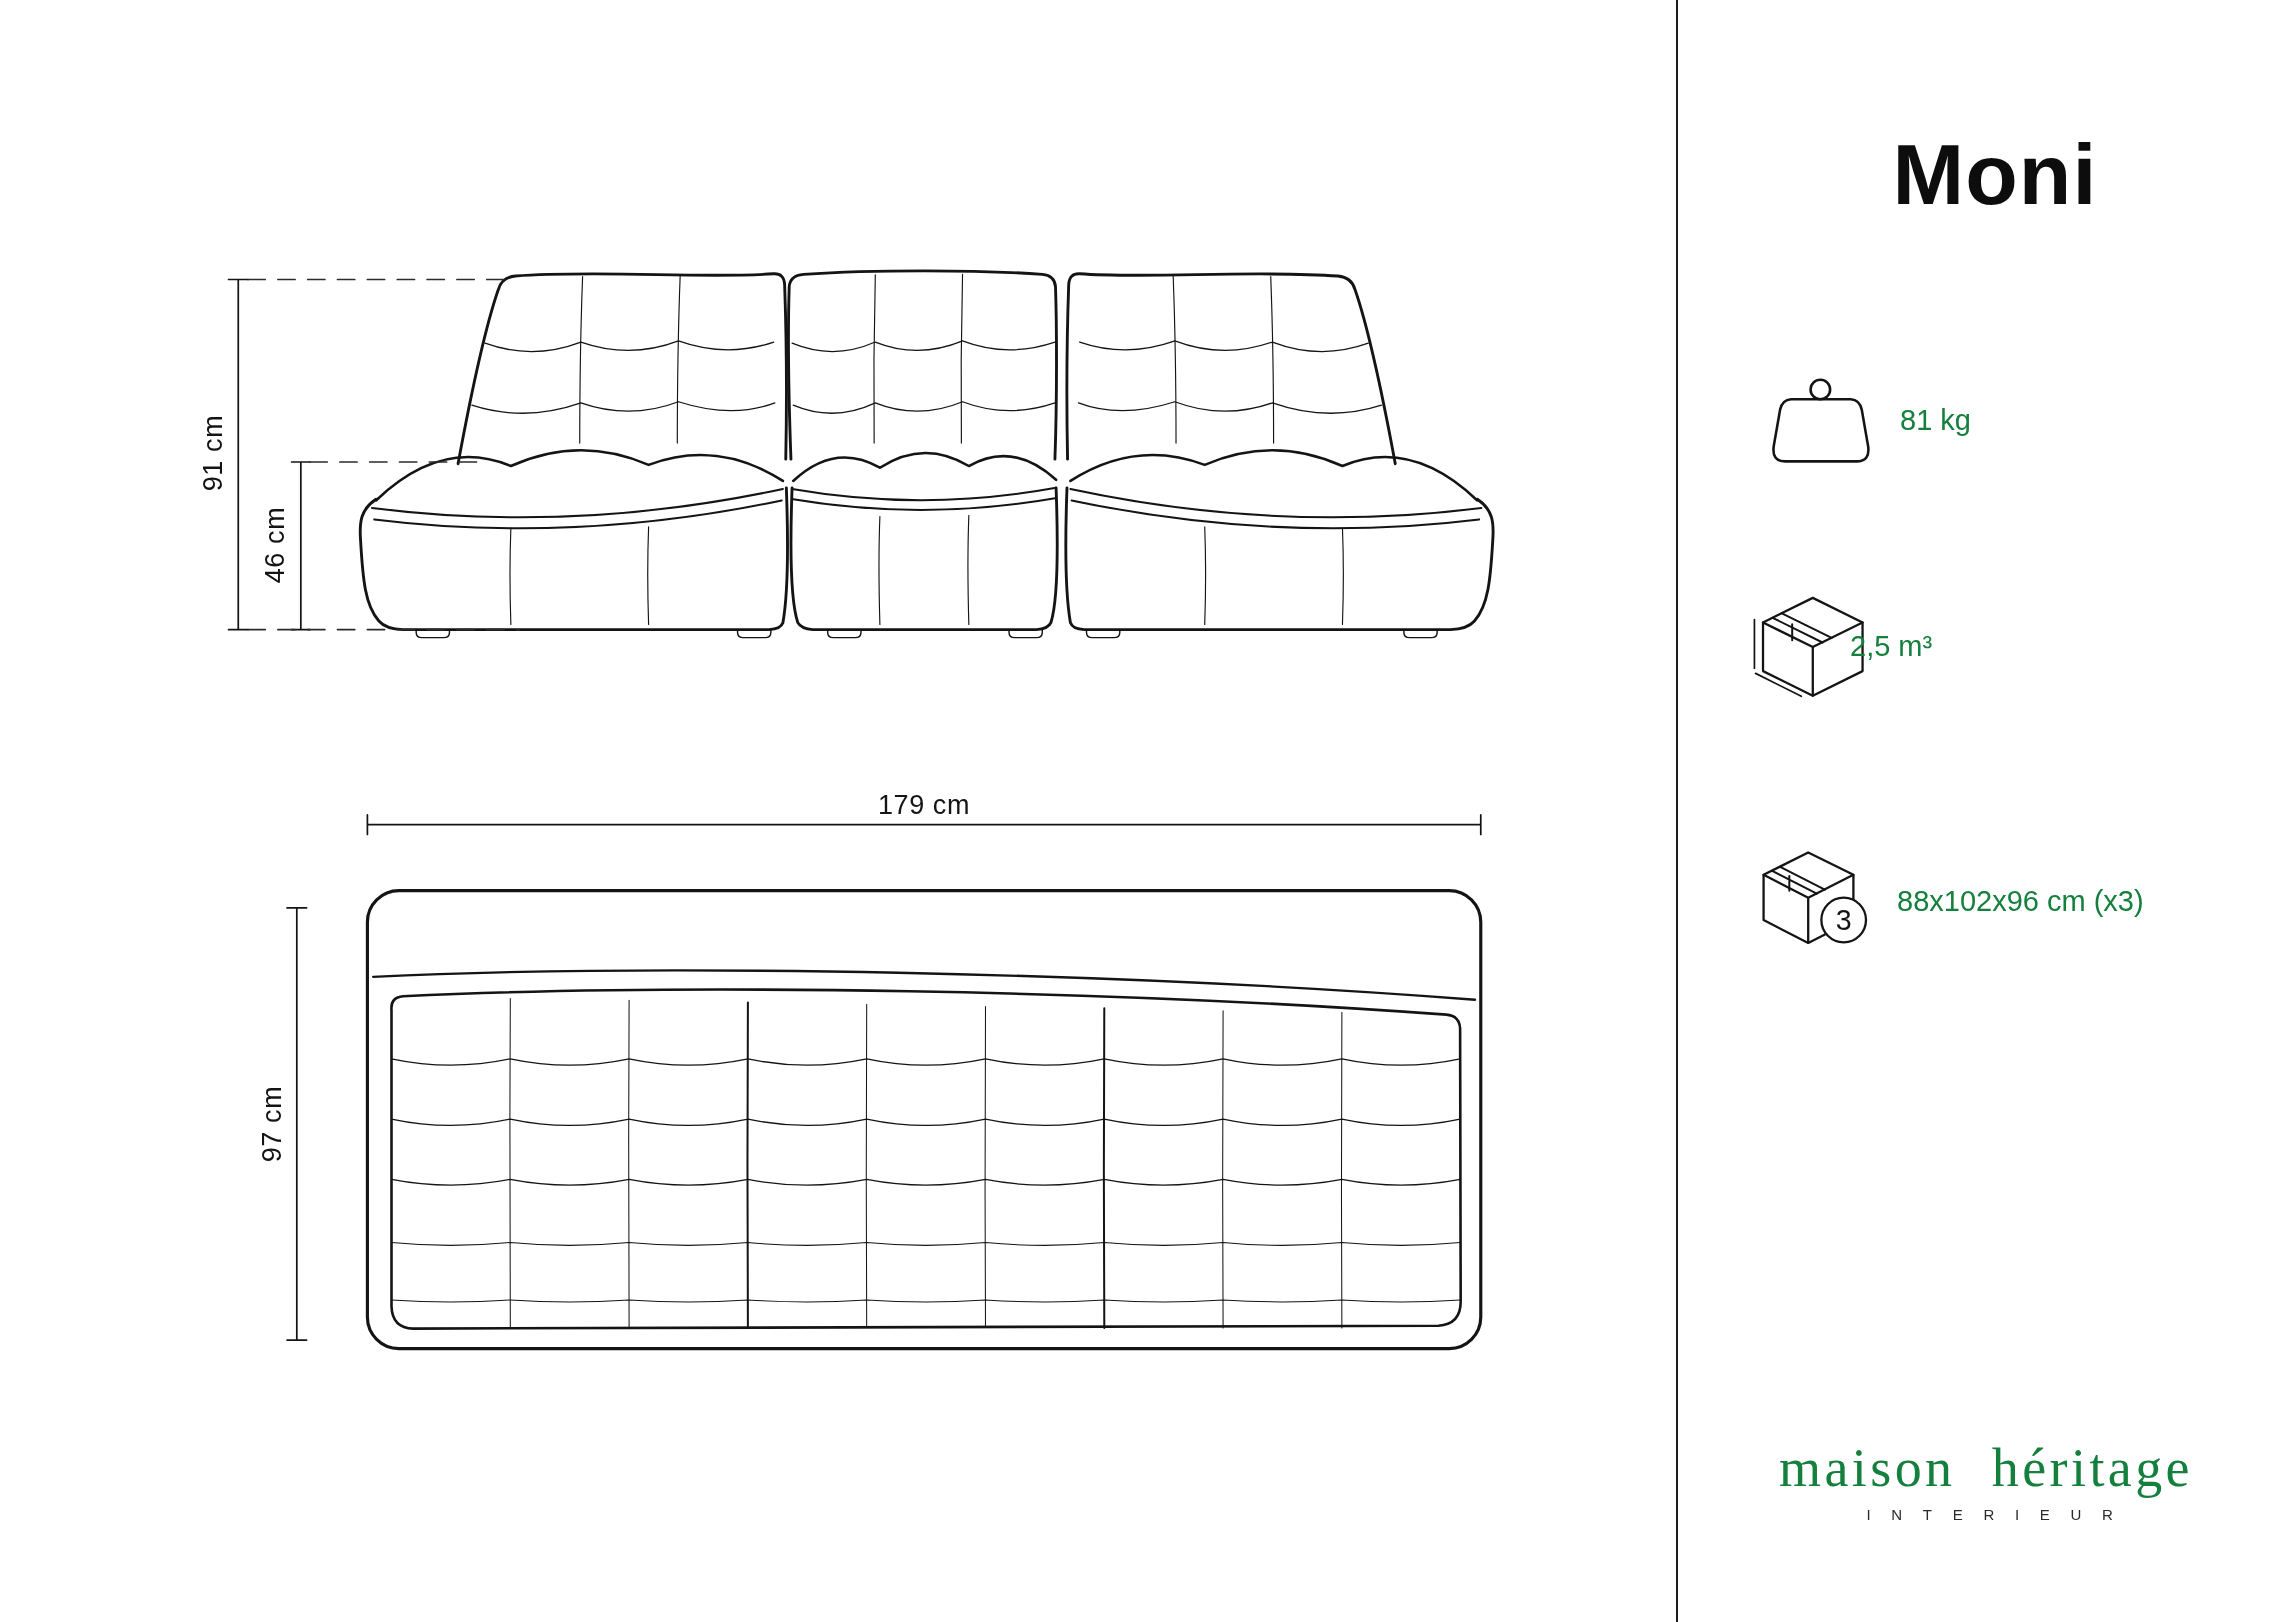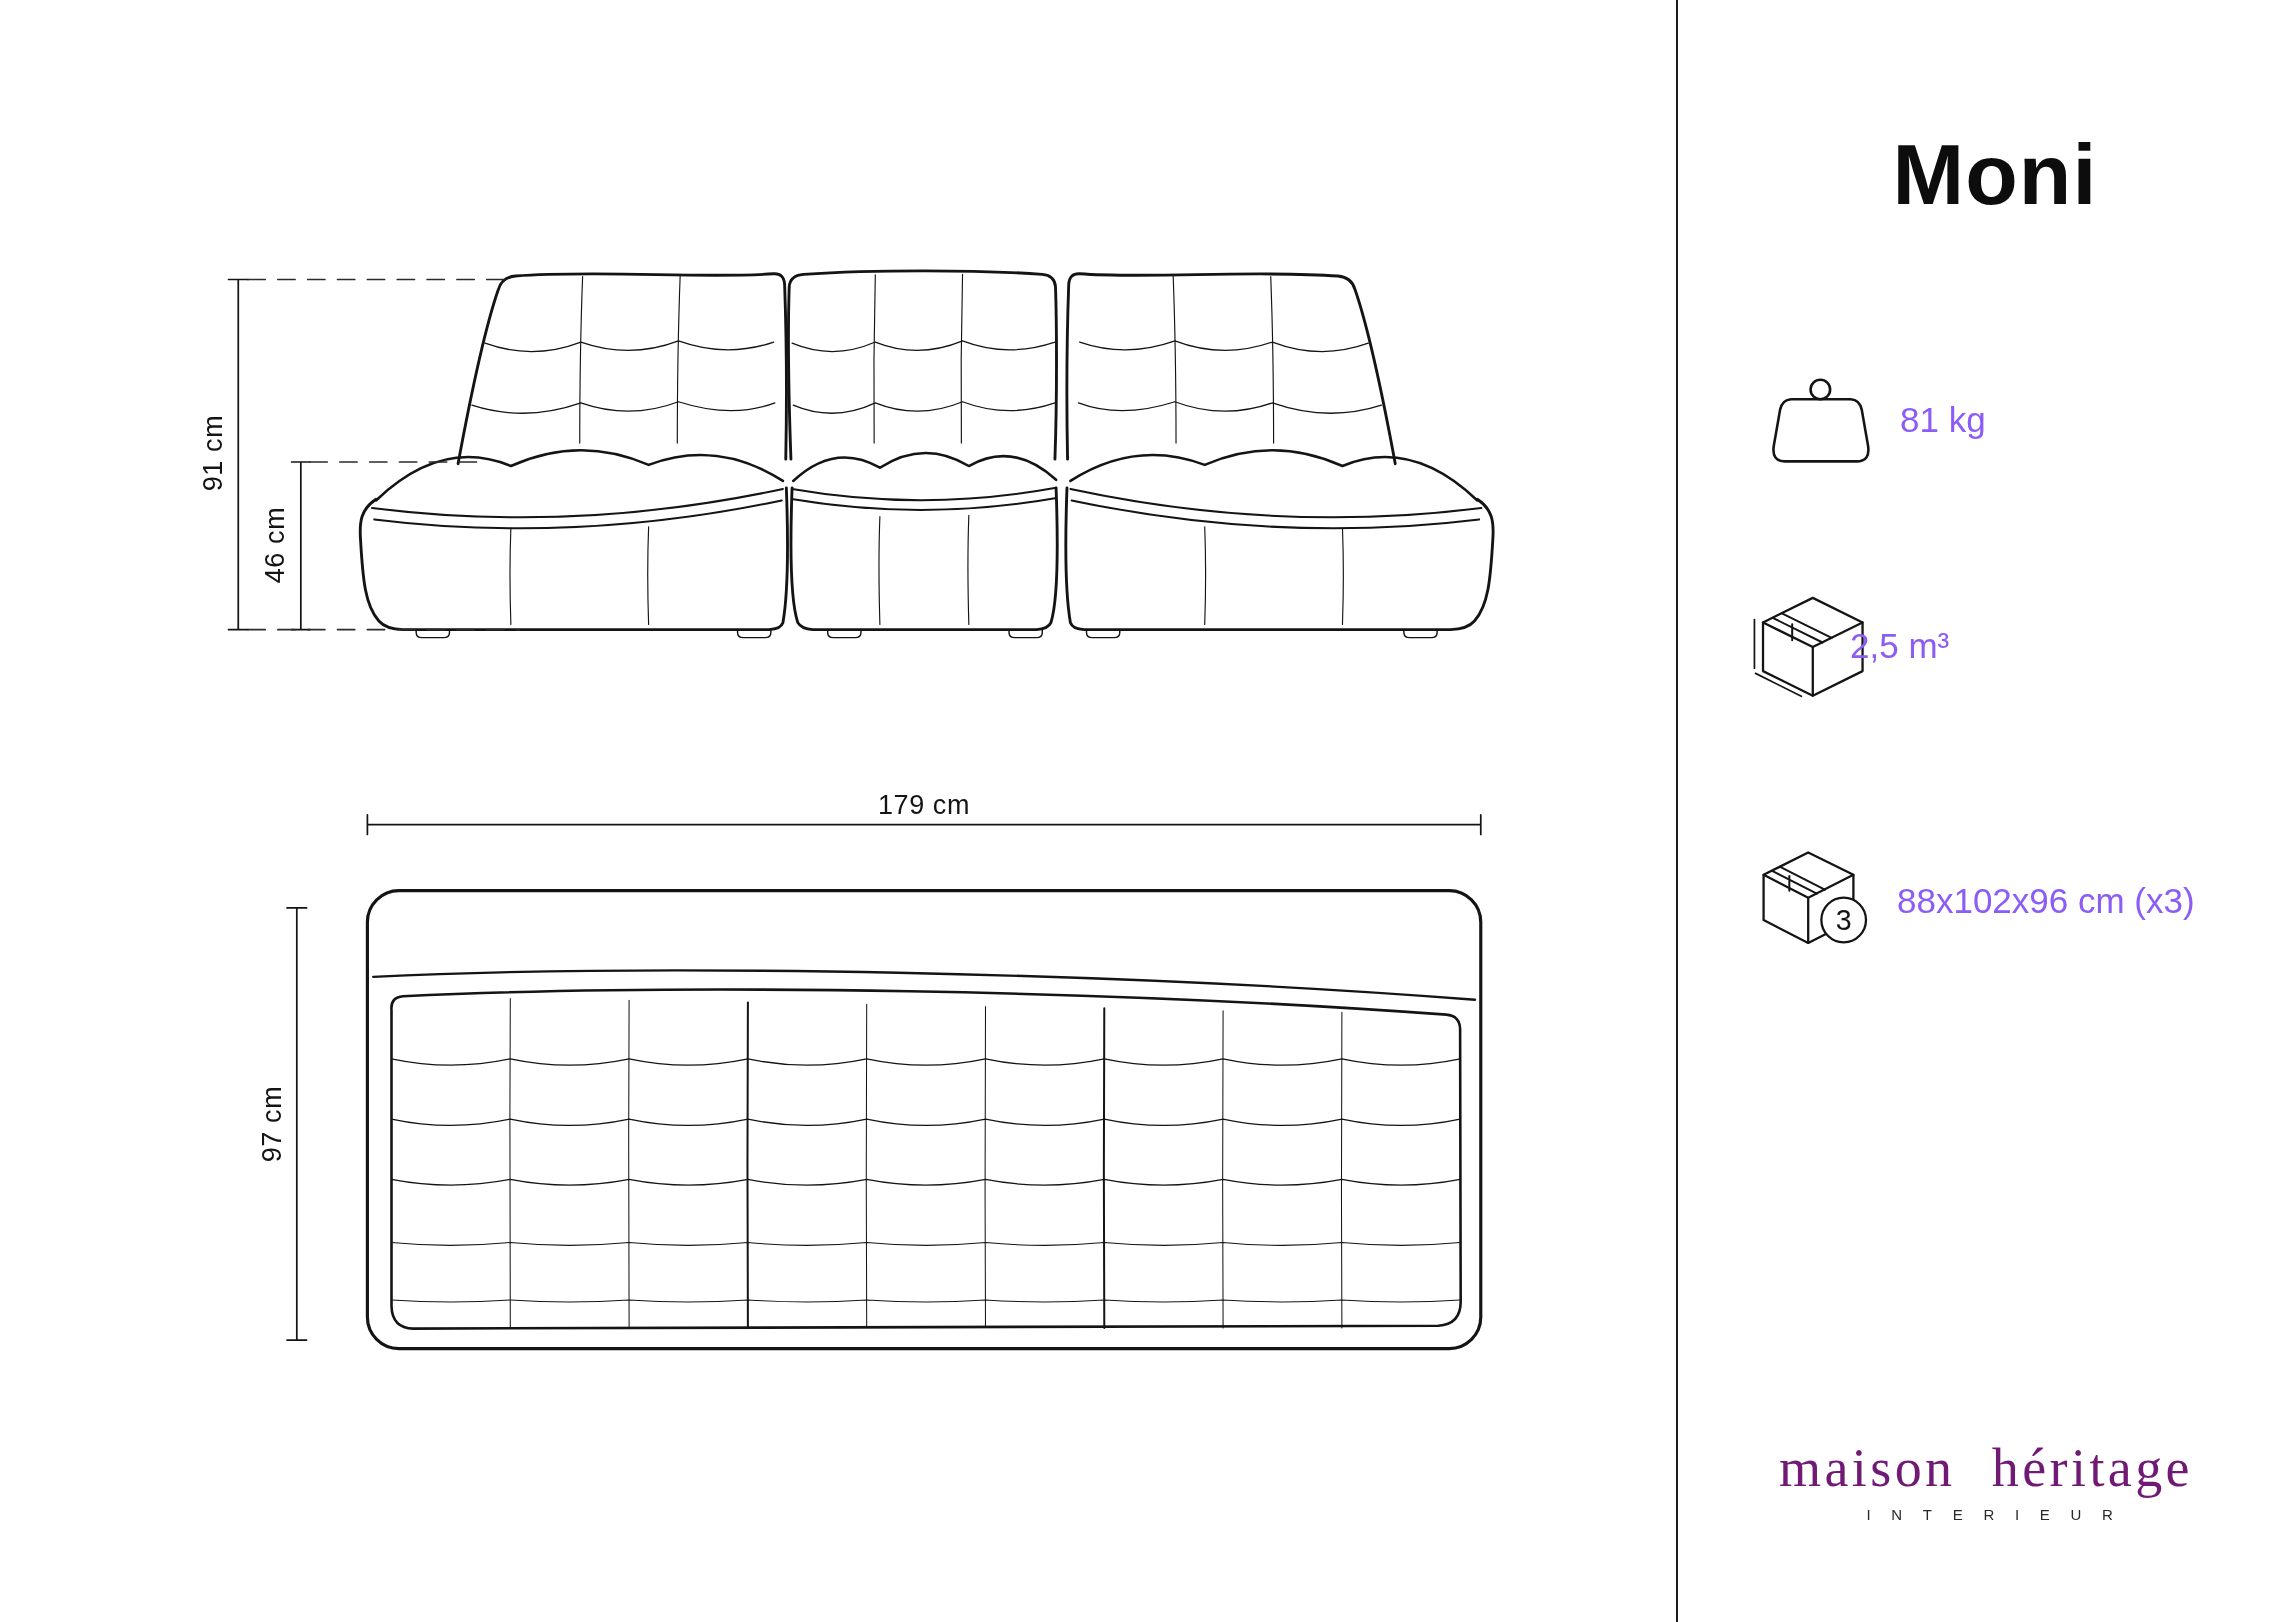--- a/index.html
+++ b/index.html
@@ -38,38 +38,38 @@
     text-align:center;
     font-size:86px;
     font-weight:700;
     letter-spacing:1.1px;
     line-height:86px;
     color:#0d0d0d;
   }
 
   .spec-label{
     position:absolute;
-    font-size:35px;
+    font-size:29px;
     line-height:34px;
-    color:#8b5cf6;
+    color:#15803d;
     white-space:nowrap;
   }
 
   #brand{
     position:absolute;
     left:1677px;top:1438px;width:618px;
     text-align:center;
   }
   #brand-name{
     font-family:"Liberation Serif", serif;
     font-size:54px;
     line-height:60px;
     letter-spacing:3.4px;
     word-spacing:19.5px;
-    color:#701a75;
+    color:#15803d;
   }
   #brand-tagline{
     margin-top:8px;
     font-family:"Liberation Sans", sans-serif;
     font-size:15px;
     letter-spacing:20.7px;
     padding-left:28px;
     color:#2a2a2e;
   }
 </style>

